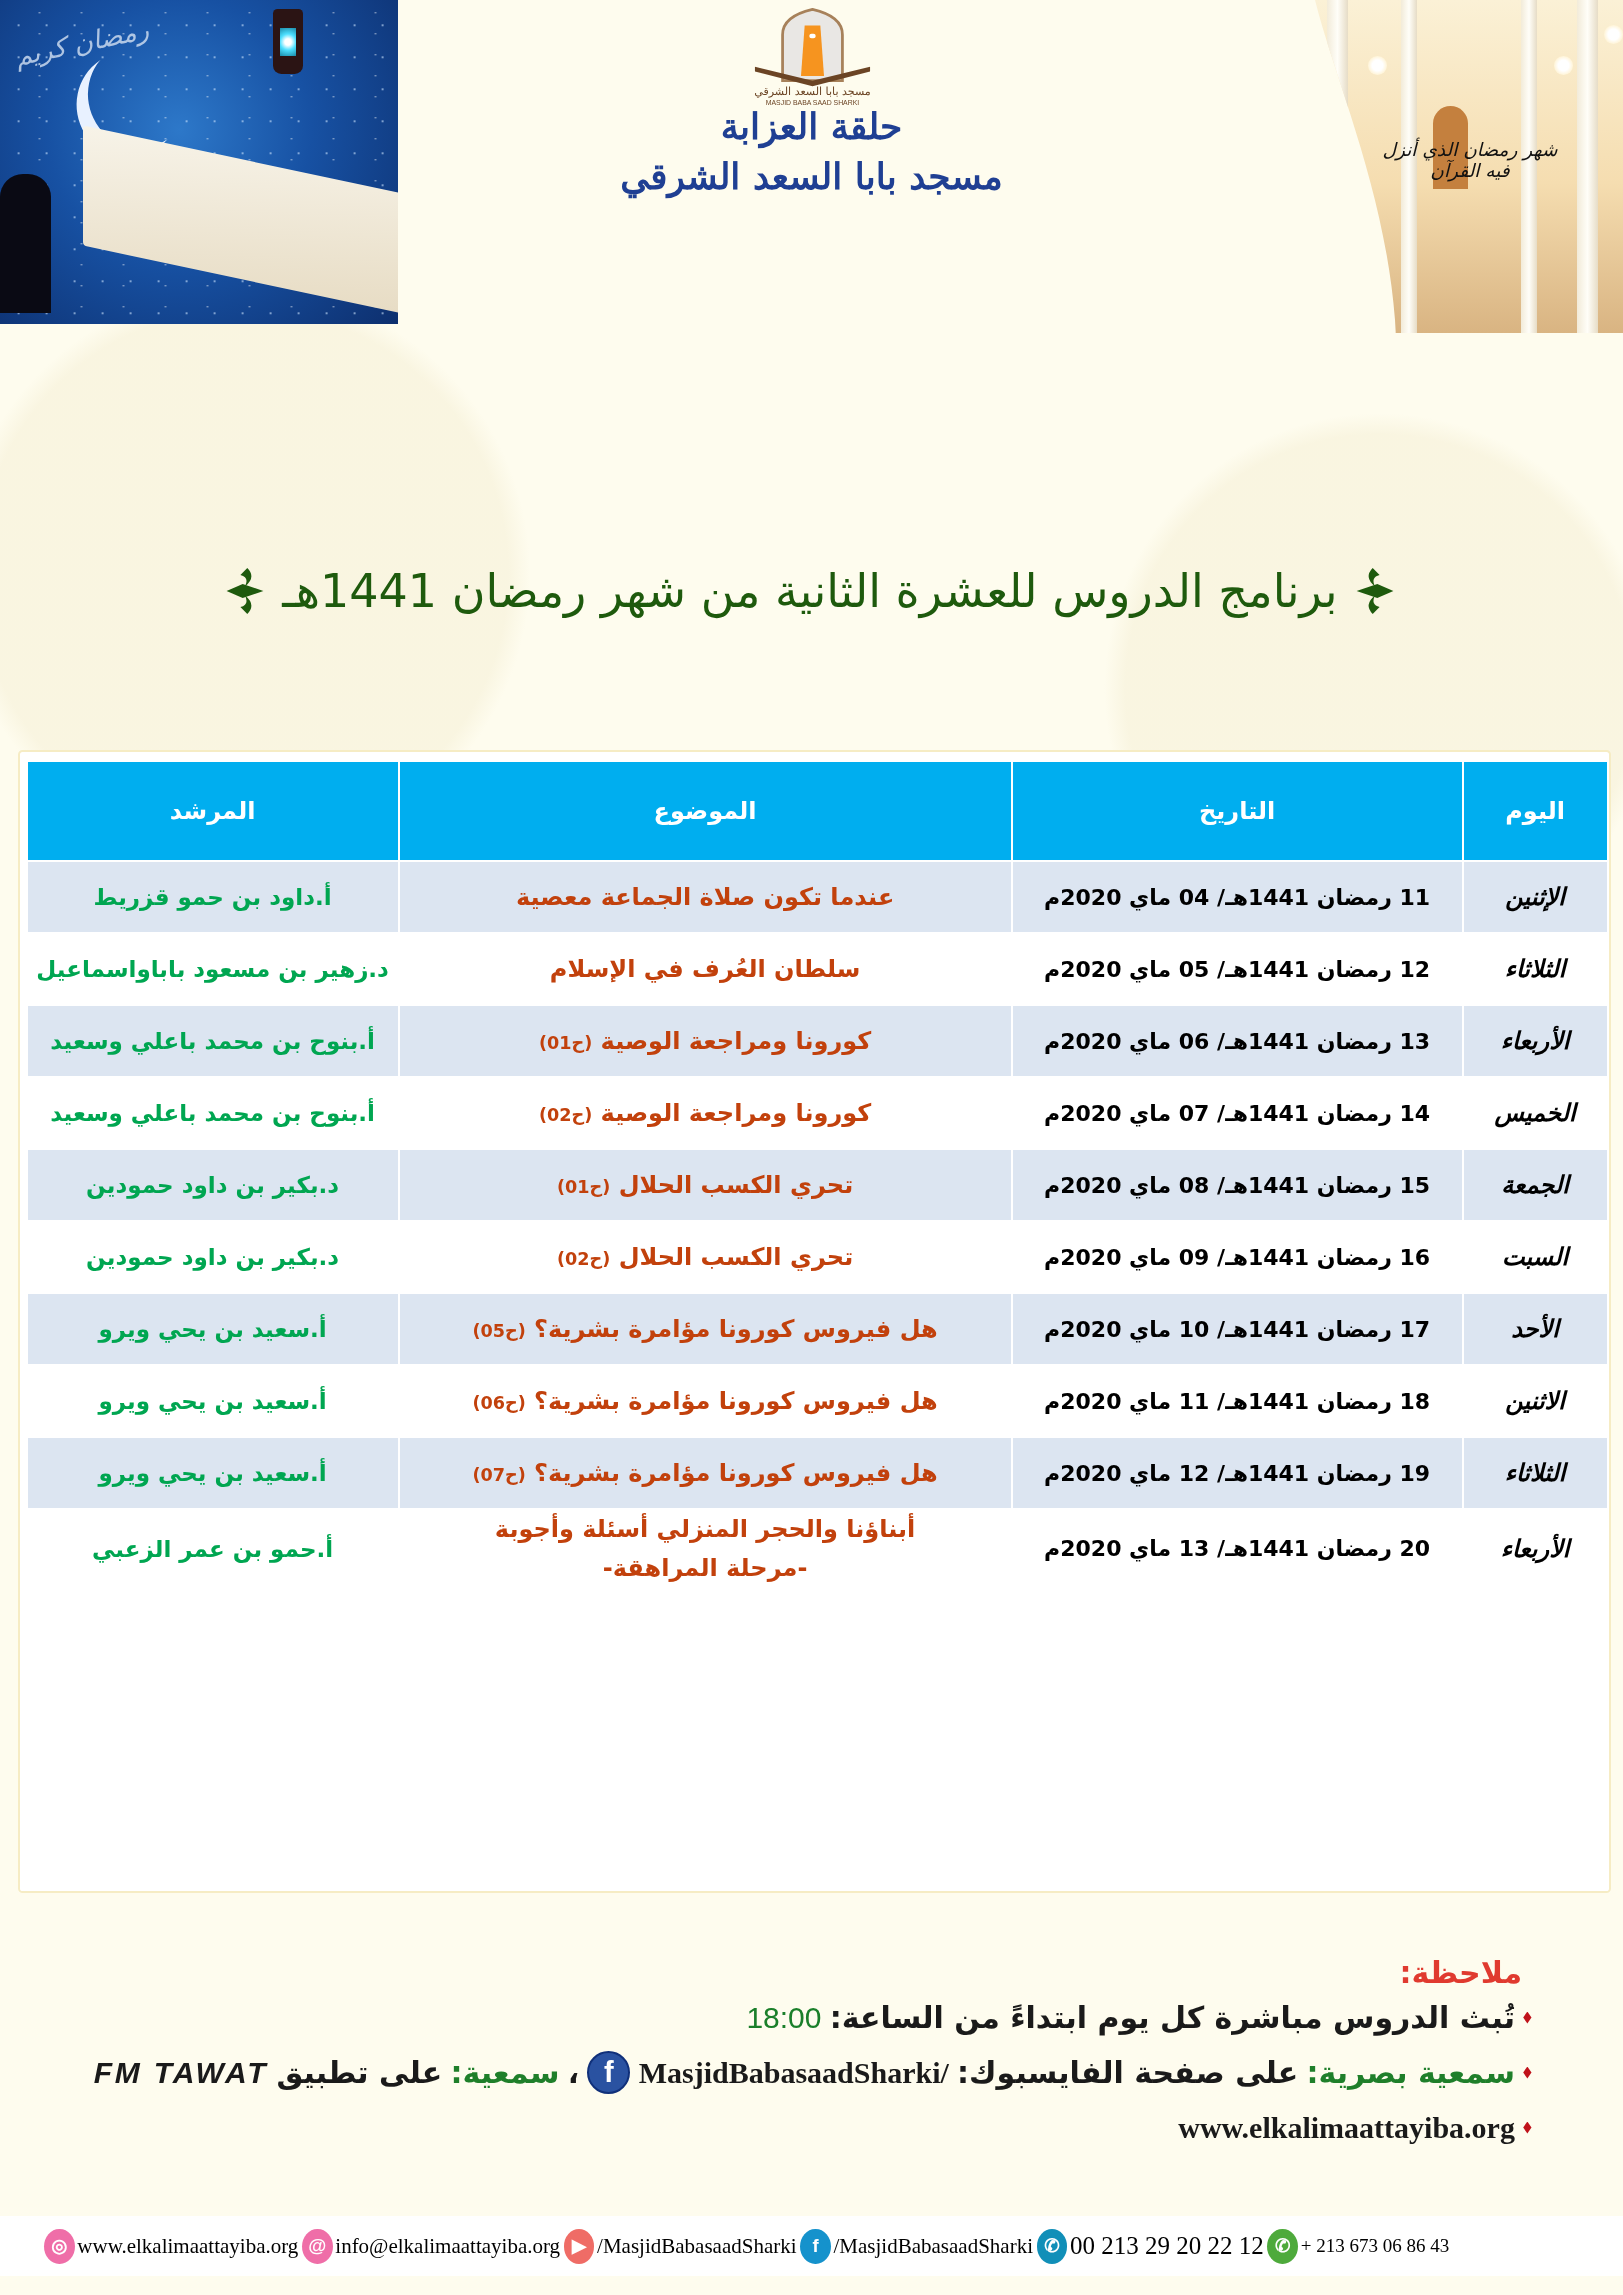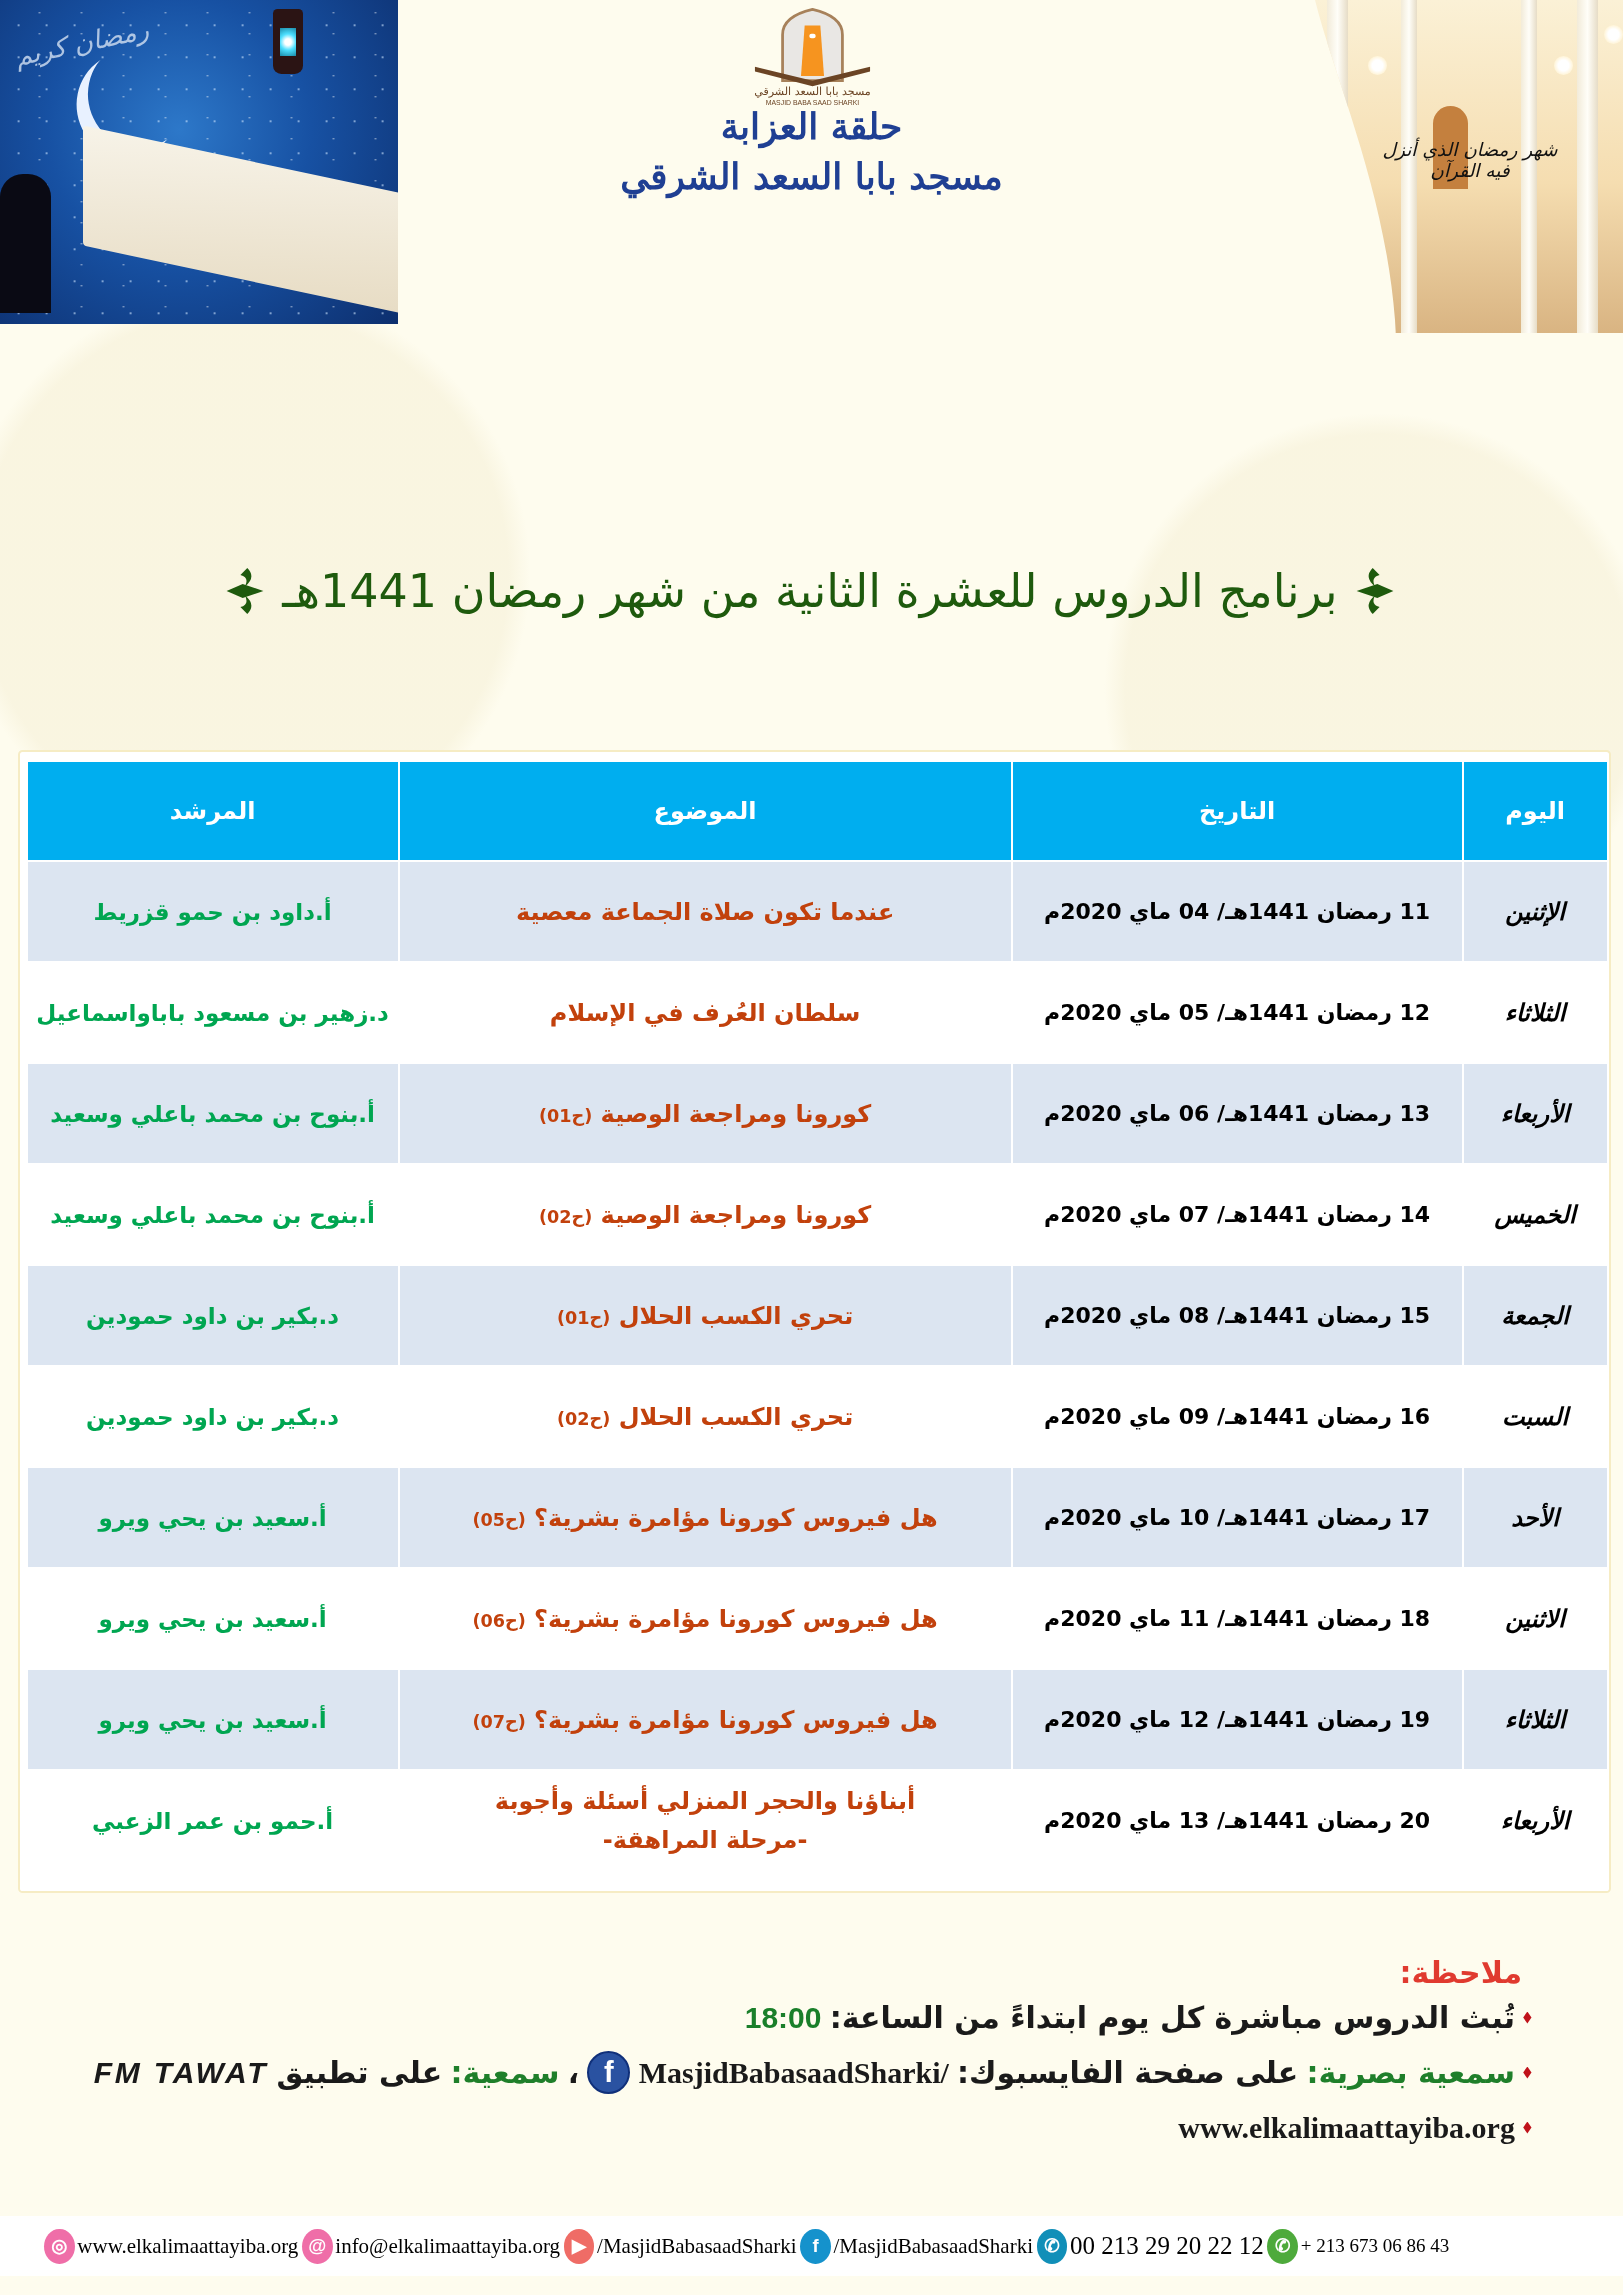--- a/index.html
+++ b/index.html
@@ -107,21 +107,21 @@
     width: 1582px; margin-left: 2.8px; border-collapse: separate; border-spacing: 2.8px;
     table-layout: fixed; direction: rtl;
   }
   .schedule th, .schedule td {
     text-align: center; vertical-align: middle;
     font-family: "DejaVu Sans", sans-serif; font-weight: bold;
   }
   .schedule th {
     background: #00aeef; color: #ffffff; height: 98px; font-size: 24px;
   }
-  .schedule td { height: 99px; font-size: 21px; }
+  .schedule td { height: 70px; font-size: 21px; }
   .schedule tr.odd td { background: #dce5f1; }
   .schedule tr.even td { background: #ffffff; }
   .col-day { width: 143px; }
   .col-date { width: 449px; }
   .col-topic { width: 611px; }
   .col-lecturer { width: 370px; }
   td.day { color: #000; font-size: 24px; font-style: italic; }
   td.date { color: #000; font-size: 22px; }
   td.topic { color: #c2410c; font-size: 24px; line-height: 1.6; }
   td.topic .part { font-size: 17.6px; }
@@ -296,21 +296,21 @@
       </tr>
     </tbody>
   </table>
 </div>
 
 <div class="notes">
   <div class="notes-title">ملاحظة:</div>
   <div class="note-line">
     <span class="bullet"></span>
     <span>تُبث الدروس مباشرة كل يوم ابتداءً من الساعة:</span>
-    <span class="time latin" style="font-family:'Liberation Sans',sans-serif;font-weight:bold">18:00</span>
+    <span class="time latin" style="font-family:'Liberation Sans',sans-serif;font-weight:normal">18:00</span>
   </div>
   <div class="note-line">
     <span class="bullet"></span>
     <span class="green">سمعية بصرية:</span>
     <span>على صفحة الفايسبوك:</span>
     <span class="latin">MasjidBabasaadSharki/</span>
     <span class="fb-badge">f</span>
     <span>،</span>
     <span class="green">سمعية:</span>
     <span>على تطبيق</span>

